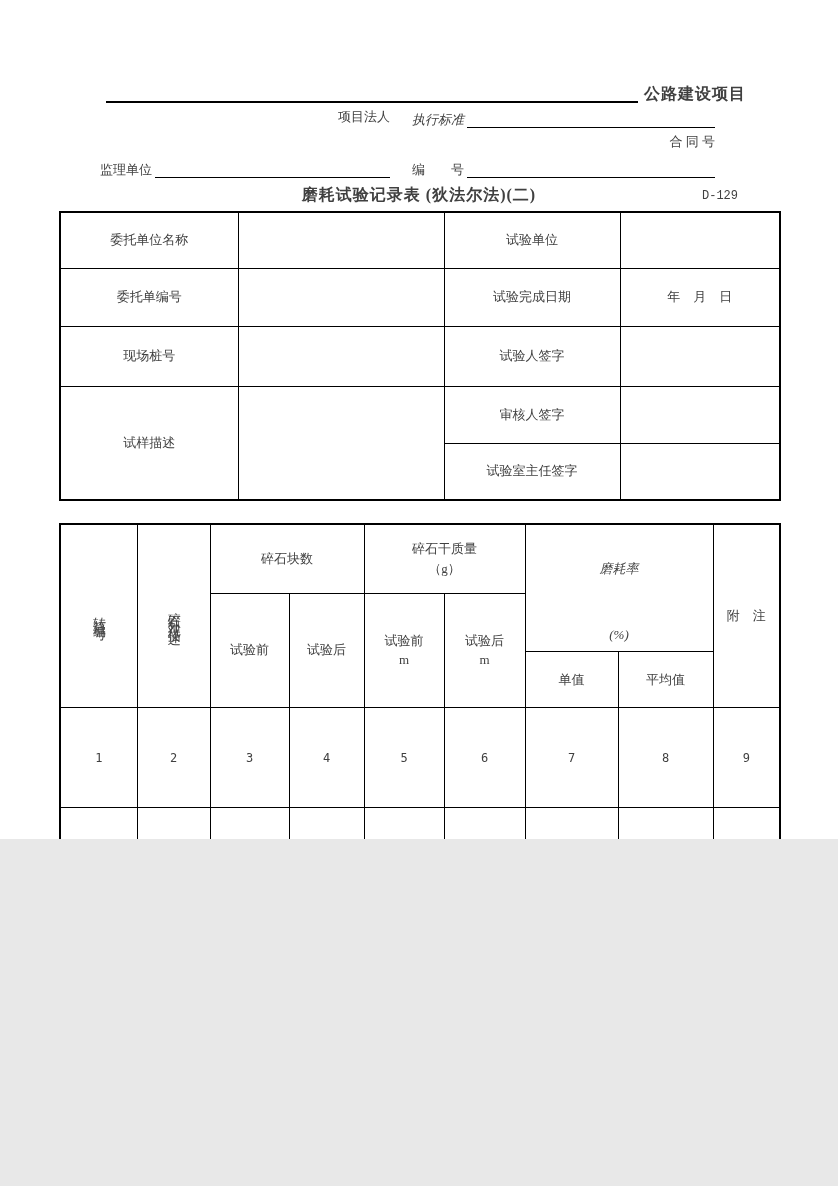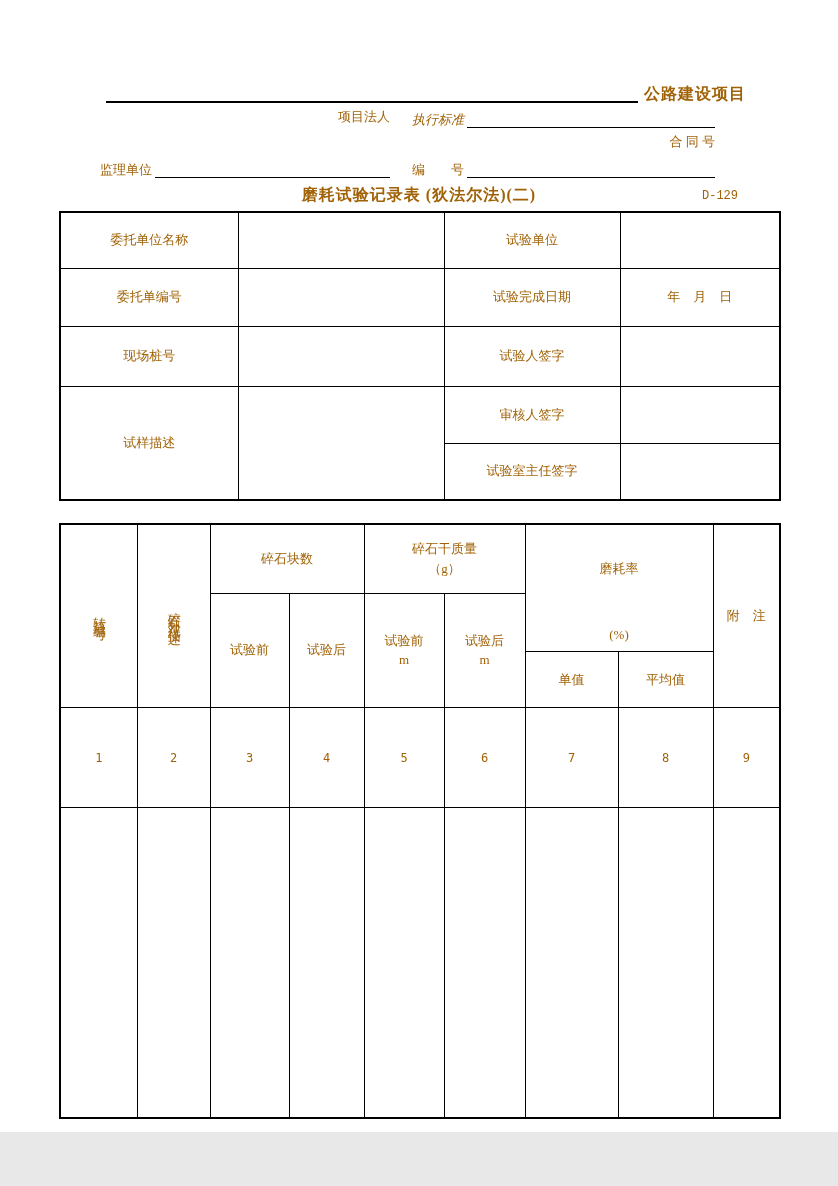--- a/index.html
+++ b/index.html
@@ -1,18 +1,18 @@
 <!DOCTYPE html>
 <html><head>
 <meta charset="utf-8">
 <style>
   html,body { margin:0; padding:0; background:#e8e8e8; }
   .page {
-    position:relative; width:838px; height:1132px; margin:0 auto;
-    background:#ffffff; color:#a16207;
+    position:relative; width:838px; height:839px; margin:0 auto;
+    background:#ffffff; color:#404040;
     font-family:"Liberation Serif","DejaVu Serif",serif;
     font-size:13px; overflow:hidden;
   }
   
   .project-line {
     position:absolute; top:84px; left:106px; width:640px;
     display:flex; align-items:flex-end;
   }
   .project-line .uline { flex:1; height:17px; border-bottom:2px solid #000; margin-right:6px; }
   .project-line .ptext { font-weight:bold; font-size:16px; letter-spacing:1px; line-height:1.1; white-space:nowrap; }
@@ -42,21 +42,21 @@
        font-size:13px; padding:8px; overflow:hidden; }
   .tbl { position:absolute; border:2px solid #000; }
   .tbl1 { left:59px; top:211px; width:720px; }
   .tbl2 { left:59px; top:523px; width:720px; }
 
   .twoline { white-space:pre-line; line-height:1.5; }
   .vert {
     display:inline-block; writing-mode:vertical-rl; text-orientation:upright;
     letter-spacing:4px; line-height:1.1;
   }
-  .rate-cell { vertical-align:top; }
+  .rate-cell { vertical-align:top;font-style:italic; }
   .rate-inner {
     box-sizing:content-box; height:83px; padding-top:27px;
     display:flex; flex-direction:column; justify-content:space-between; align-items:center;
   }
   .num { font-family:"DejaVu Sans Mono","Liberation Mono",monospace; font-size:12px; }
 </style>
 </head>
 <body>
 
 <div class="page">

